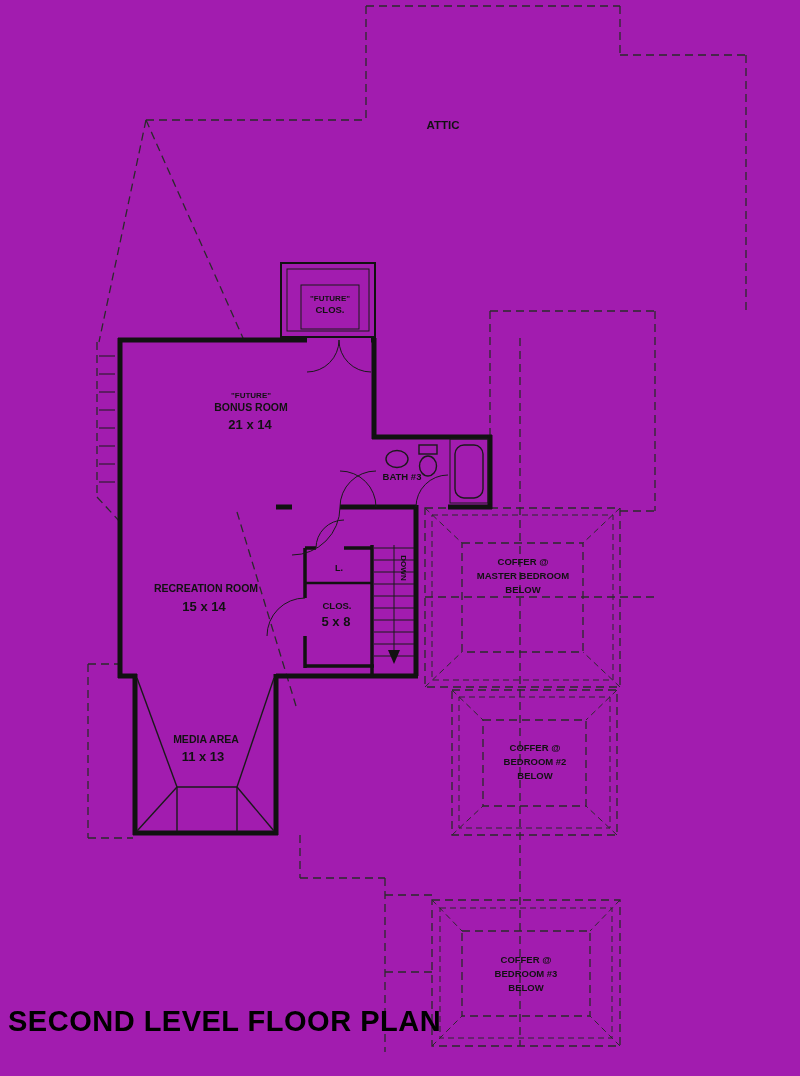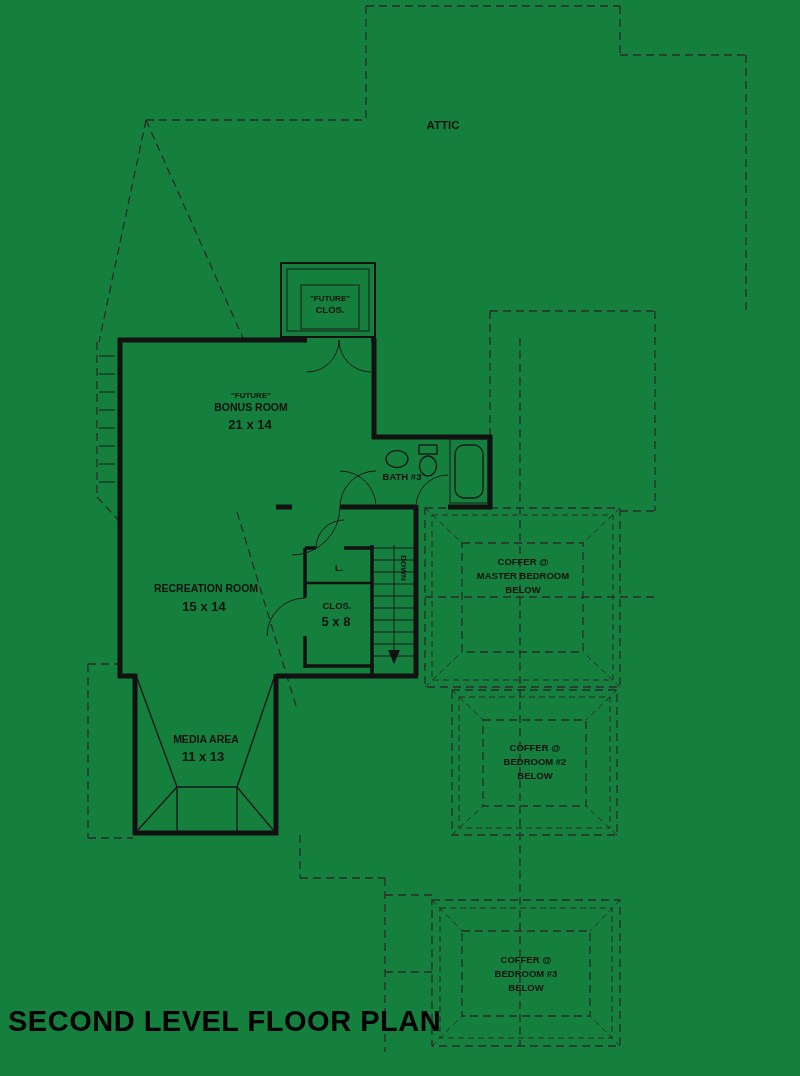--- a/index.html
+++ b/index.html
@@ -1,16 +1,16 @@
 <!DOCTYPE html>
 <html><head>
 <meta charset="utf-8">
 <style>
   html,body{margin:0;padding:0;background:#ffffff;}
-  #page{position:relative;width:800px;height:1076px;background:#15803d;overflow:hidden;}
+  #page{position:relative;width:800px;height:1076px;background:#a21caf;overflow:hidden;}
   svg{display:block;}
   .wall{stroke:#111;stroke-width:5;fill:none;stroke-linecap:butt;}
   .wmed{stroke:#111;stroke-width:3.5;fill:none;}
   .wdiv{stroke:#111;stroke-width:2.5;fill:none;}
   .w2{stroke:#111;stroke-width:2;fill:none;}
   .thin{stroke:#1a1a1a;stroke-width:1.4;fill:none;}
   .xthin{stroke:#1a1a1a;stroke-width:1;fill:none;}
   .dash{stroke:#2b2b2b;stroke-width:1.3;fill:none;stroke-dasharray:8 5;}
   .dashlt{stroke:#2b2b2b;stroke-width:1;fill:none;stroke-dasharray:6 4;}
   .lbl{font-family:"Liberation Sans","DejaVu Sans",sans-serif;font-weight:bold;fill:#111;text-anchor:middle;}

